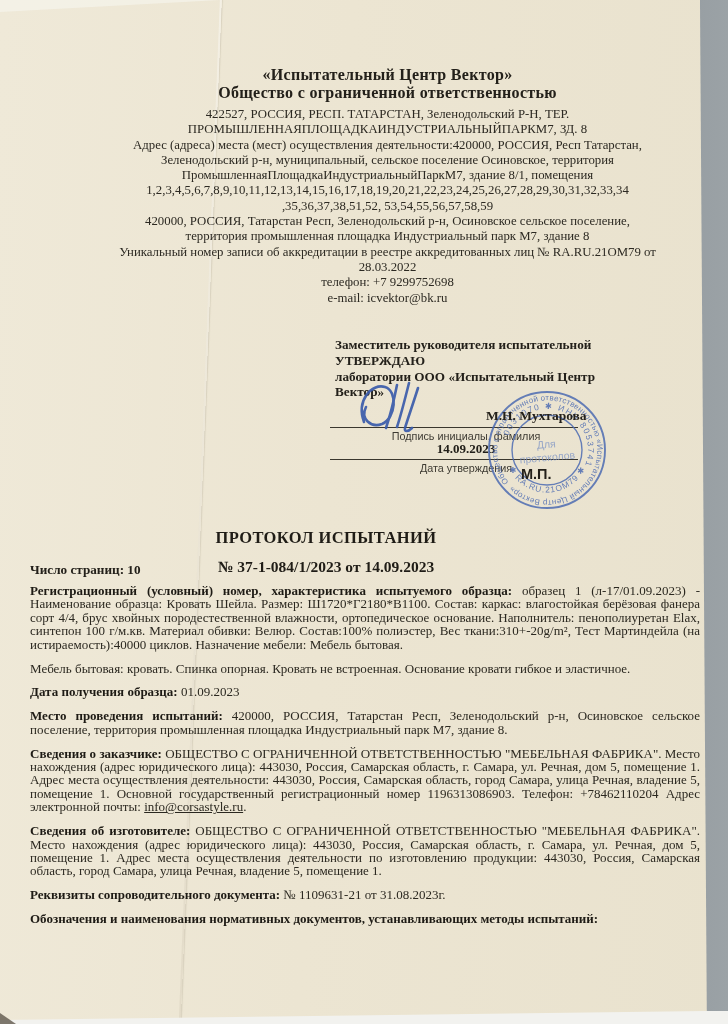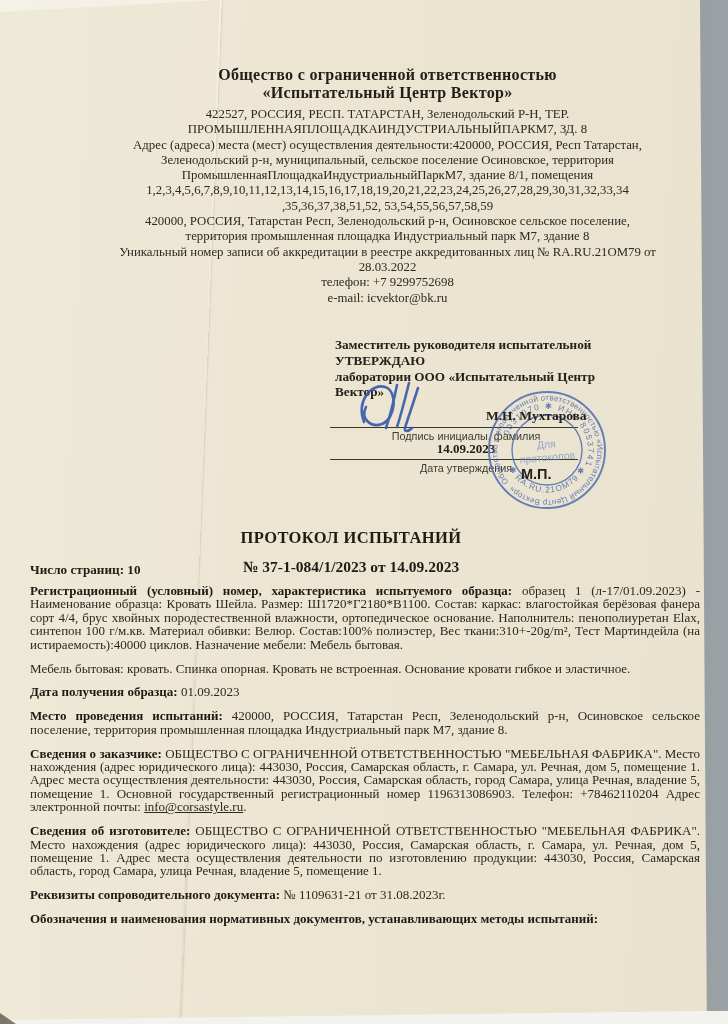--- a/index.html
+++ b/index.html
@@ -43,42 +43,42 @@
   .approve-date{position:absolute;left:352px;top:441px;width:228px;text-align:center;
     font-weight:bold;font-size:13px;color:#23201a;}
   .mp{position:absolute;left:513px;top:466px;font-family:"Liberation Sans","DejaVu Sans",sans-serif;
     font-weight:bold;font-size:14.5px;color:#23201a;z-index:6;margin-left:8px;}
 
   .signature-svg{position:absolute;left:350px;top:376px;z-index:3;}
   .stamp-svg{position:absolute;left:484px;top:387px;z-index:5;opacity:.84;pointer-events:none;}
   .stamp-text{fill:#4b6ab2;font-family:"Liberation Sans","DejaVu Sans",sans-serif;}
 
   
-  .protocol-head{position:absolute;top:528px;left:0;width:652px;text-align:center;color:#1f1c16;padding-left:25px;}
+  .protocol-head{position:absolute;top:528px;left:0;width:652px;text-align:center;color:#1f1c16;}
   .protocol-title{font-weight:bold;font-size:16.5px;letter-spacing:.4px;}
   .protocol-number{font-weight:bold;font-size:15.5px;margin-top:10px;}
   .pages{position:absolute;left:30px;top:562px;font-weight:bold;font-size:13.2px;color:#23201a;}
 
   
   .body-text{position:absolute;left:30px;top:584px;width:670px;}
   .para{margin:0 0 10.5px 0;font-size:13px;line-height:13.4px;text-align:justify;color:#2b2820;}
   .para b{color:#1e1b15;}
   .email{text-decoration:underline;}
 </style>
 </head>
 <body>
 
 <div class="scan">
 
   <div class="crease"></div>
   <div class="top-sliver"></div>
 
   <header class="org-header">
+    <div class="org-name">«Испытательный Центр Вектор»</div>
     <div class="org-name">Общество с ограниченной ответственностью</div>
-    <div class="org-name">«Испытательный Центр Вектор»</div>
     <div class="addr">
       <div>422527, РОССИЯ, РЕСП. ТАТАРСТАН, Зеленодольский Р-Н, ТЕР.</div>
       <div>ПРОМЫШЛЕННАЯПЛОЩАДКАИНДУСТРИАЛЬНЫЙПАРКМ7, ЗД. 8</div>
       <div>Адрес (адреса) места (мест) осуществления деятельности:420000, РОССИЯ, Респ Татарстан,</div>
       <div>Зеленодольский р-н, муниципальный, сельское поселение Осиновское, территория</div>
       <div>ПромышленнаяПлощадкаИндустриальныйПаркМ7, здание 8/1, помещения</div>
       <div>1,2,3,4,5,6,7,8,9,10,11,12,13,14,15,16,17,18,19,20,21,22,23,24,25,26,27,28,29,30,31,32,33,34</div>
       <div>,35,36,37,38,51,52, 53,54,55,56,57,58,59</div>
       <div>420000, РОССИЯ, Татарстан Респ, Зеленодольский р-н, Осиновское сельское поселение,</div>
       <div>территория промышленная площадка Индустриальный парк М7, здание 8</div>

